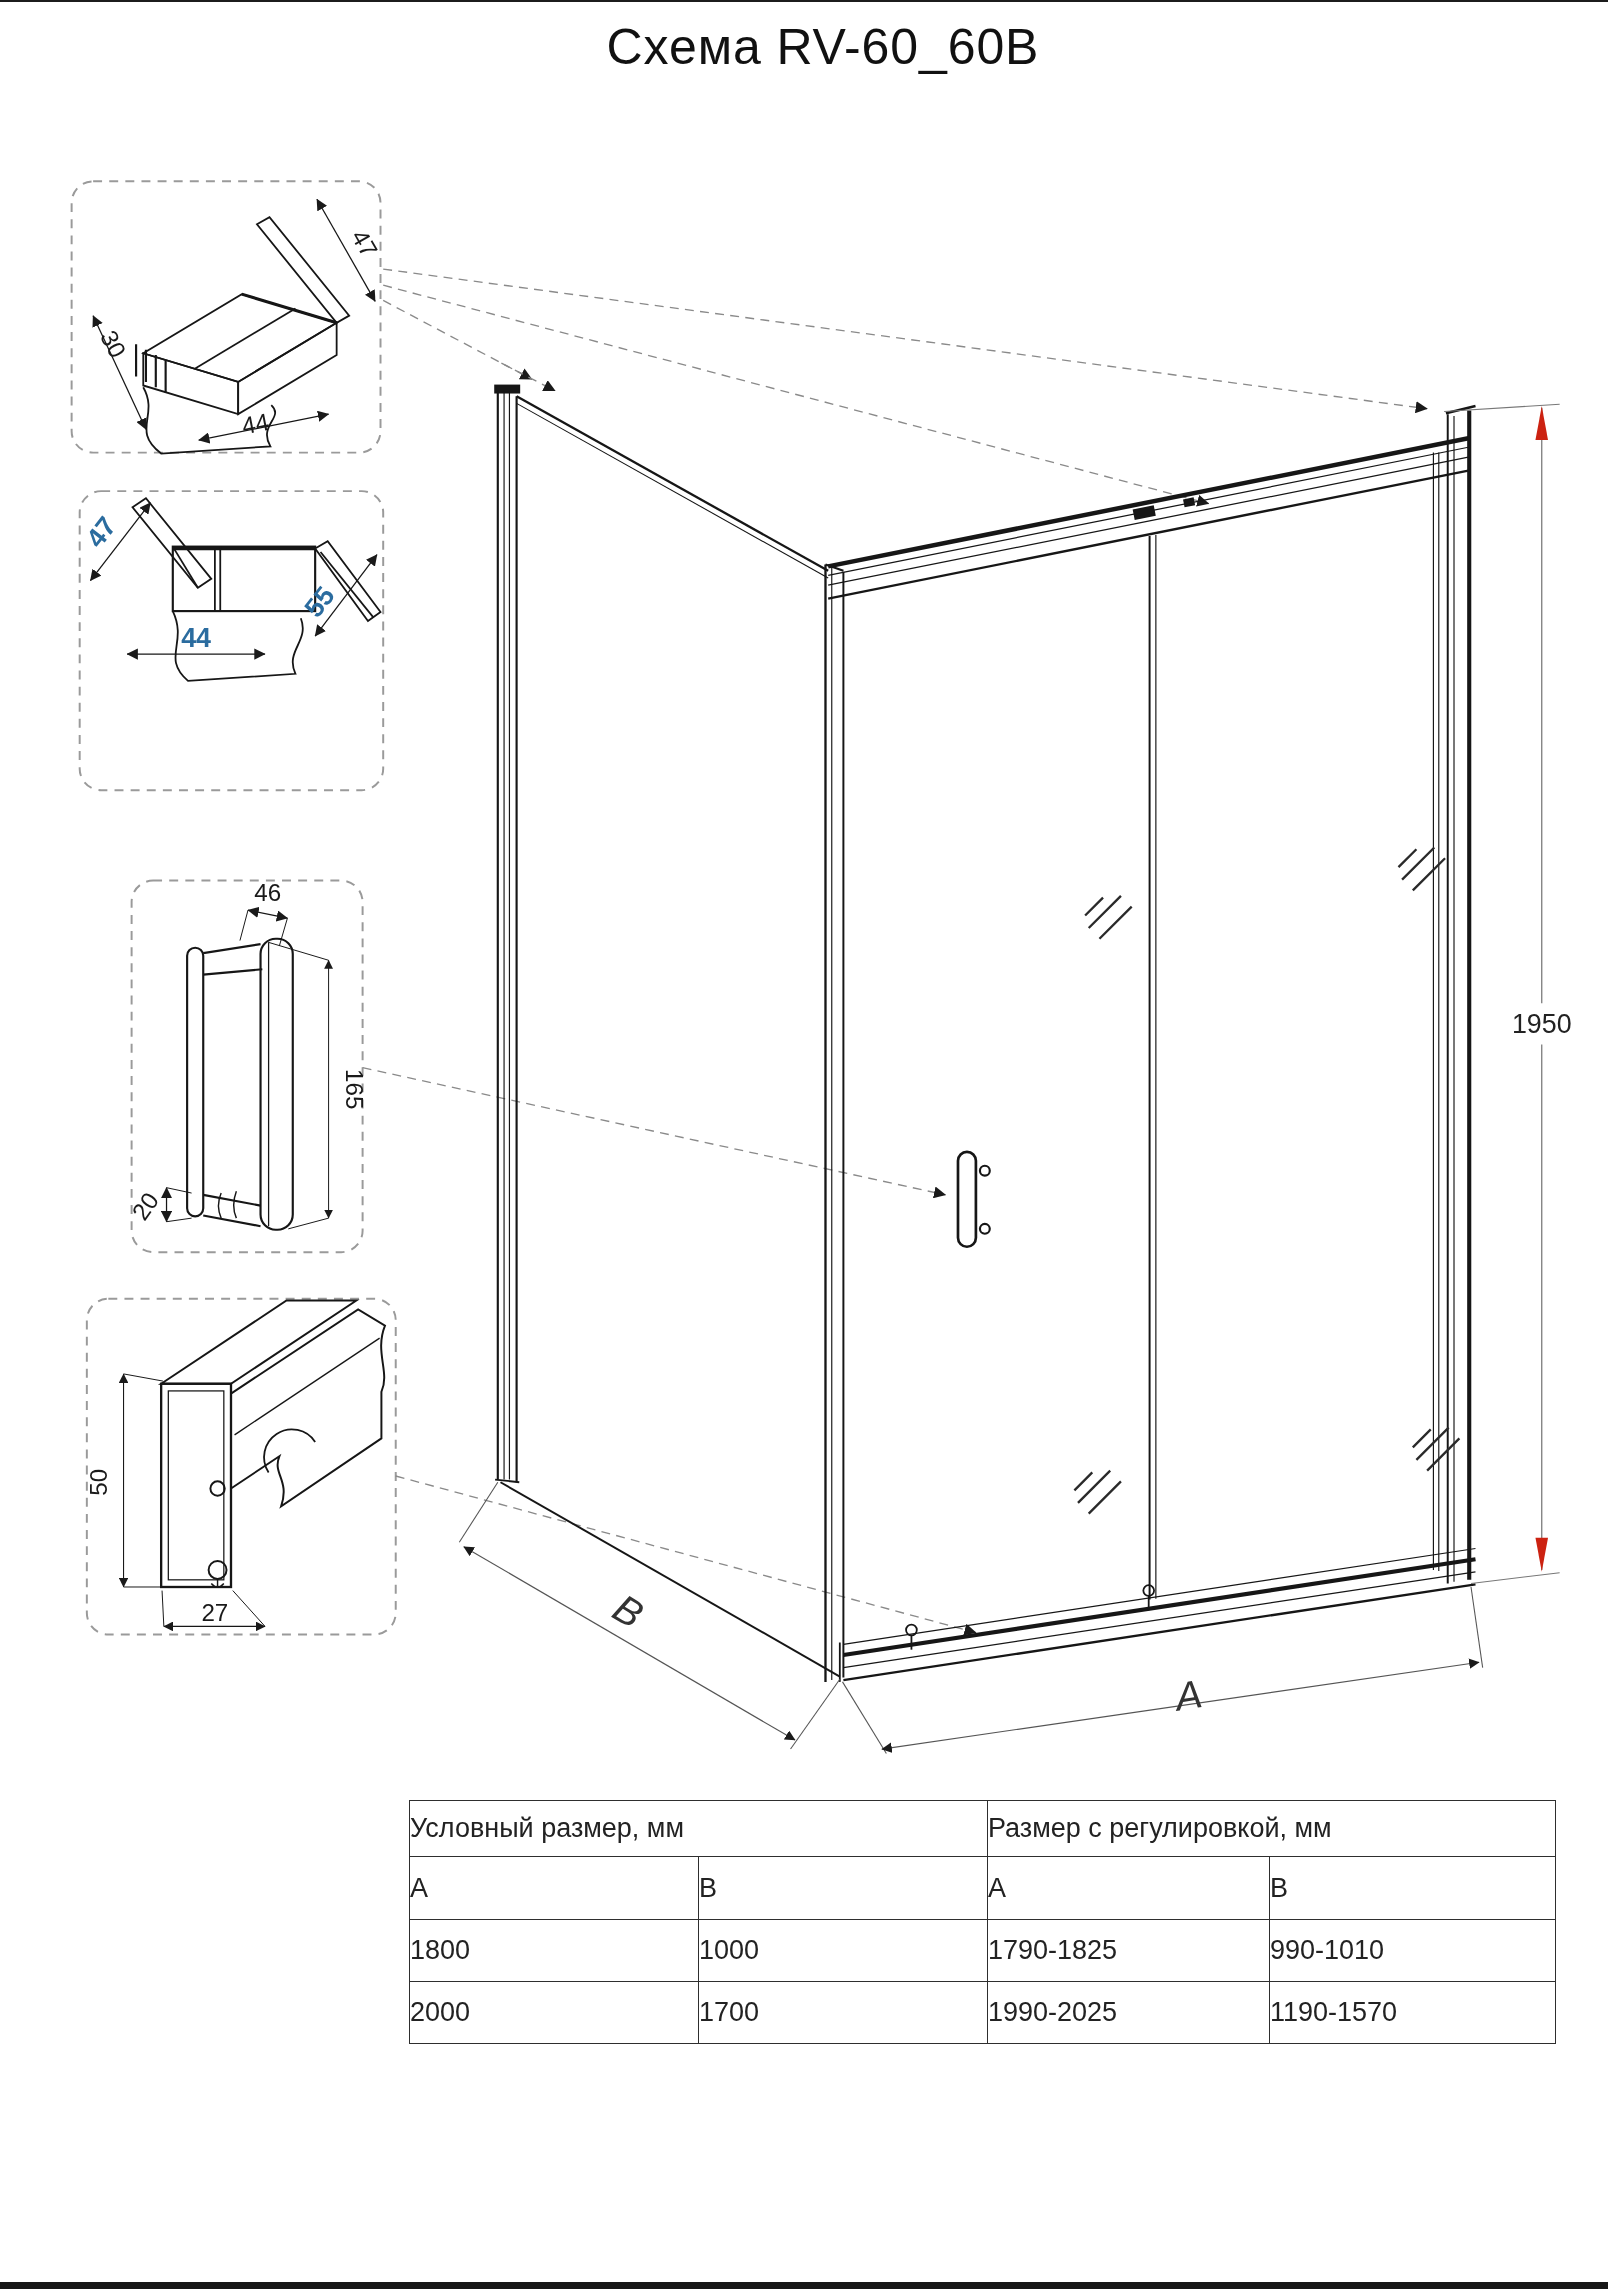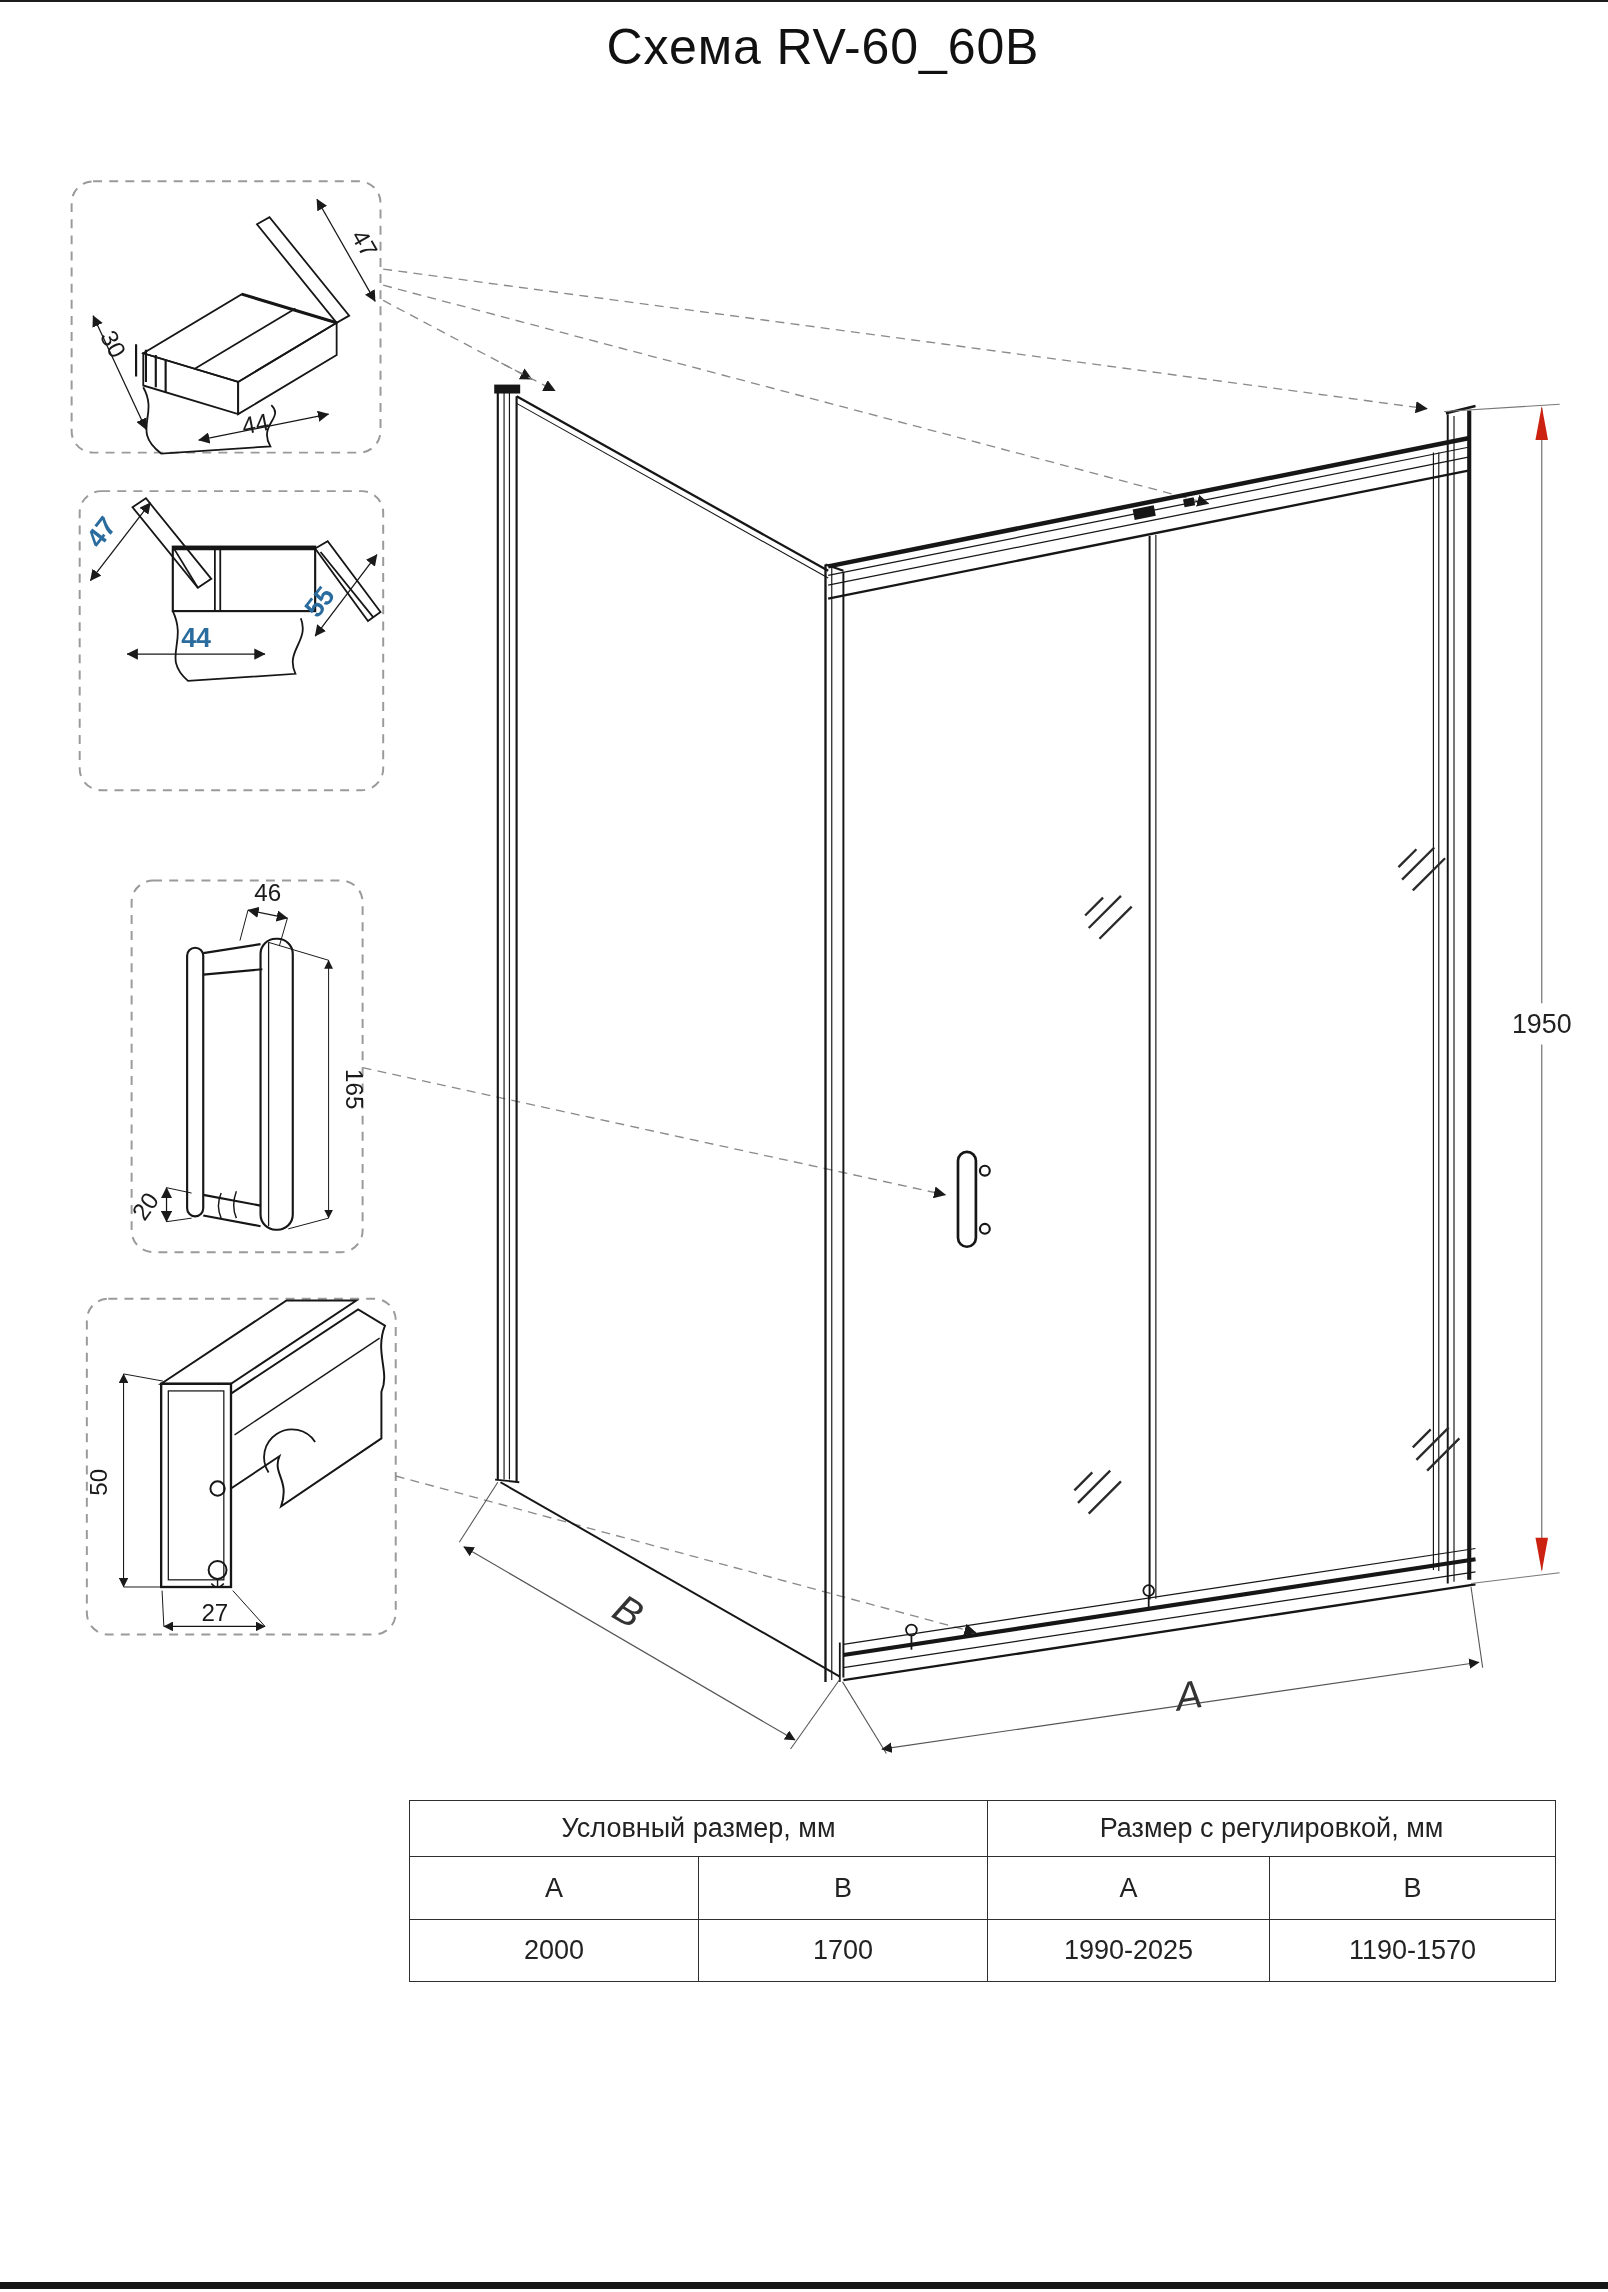--- a/index.html
+++ b/index.html
@@ -6,21 +6,21 @@
   #page{position:relative;width:1608px;height:2293px;background:#fff;overflow:hidden;
         font-family:"Liberation Sans",sans-serif;color:#1a1a1a;}
   #title{position:absolute;left:0;right:0;top:18px;text-align:center;
          font-size:50px;letter-spacing:0.9px;color:#111;padding-left:38px;}
   #schemeSvg{position:absolute;left:0;top:0;}
   .pageline-top{position:absolute;left:0;top:0;width:100%;height:1.8px;background:#1c1c1c;}
   .pageline-bottom{position:absolute;left:0;top:2282px;width:100%;height:7.2px;background:#161616;}
   
   #sizes{position:absolute;left:409px;top:1800px;width:1147px;border-collapse:collapse;
          table-layout:fixed;}
-  #sizes td{border:1.8px solid #2e2e2e;text-align:center;vertical-align:middle;
+  #sizes td{border:1.8px solid #2e2e2e;vertical-align:middle;
             font-size:27px;color:#222;padding:0;}
   #sizes .grp{height:56px;font-size:28px;}
   #sizes .sub{height:63px;}
   #sizes .dat{height:62px;}
   text{font-family:"Liberation Sans",sans-serif;}
 </style>
 </head>
 <body>
 
 <div id="page">
@@ -252,20 +252,26 @@
       <td colspan="2">Условный размер, мм</td>
       <td colspan="2">Размер с регулировкой, мм</td>
     </tr>
     <tr class="sub">
       <td>A</td>
       <td>B</td>
       <td>A</td>
       <td>B</td>
     </tr>
     <tr class="dat">
+      <td>1800</td>
+      <td>1000</td>
+      <td>1790-1825</td>
+      <td>990-1010</td>
+    </tr>
+    <tr class="dat">
       <td>2000</td>
       <td>1700</td>
       <td>1990-2025</td>
       <td>1190-1570</td>
     </tr>
   </tbody>
     </table>
 
   <div class="pageline-bottom"></div>
 </div>

